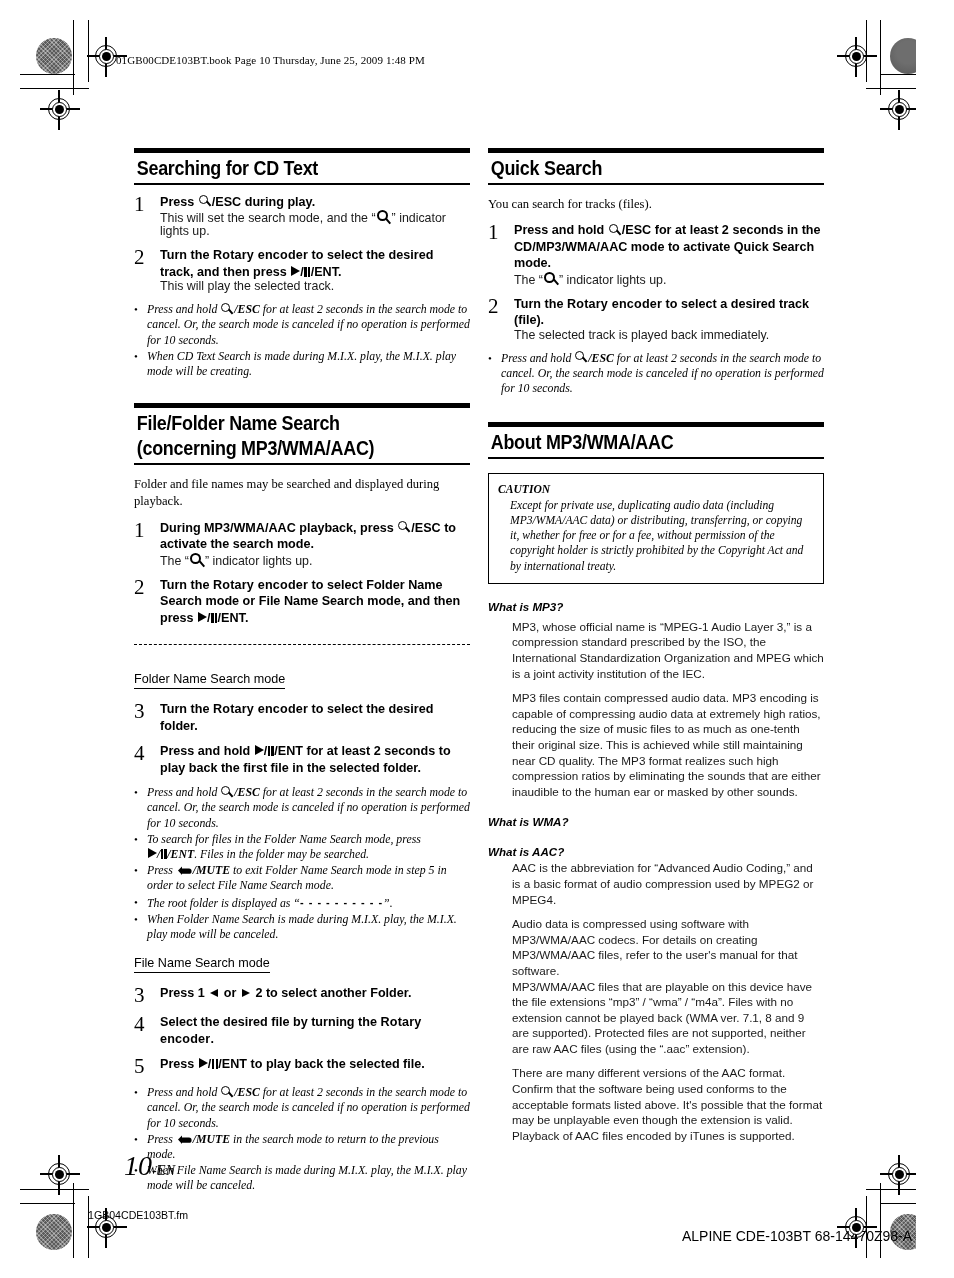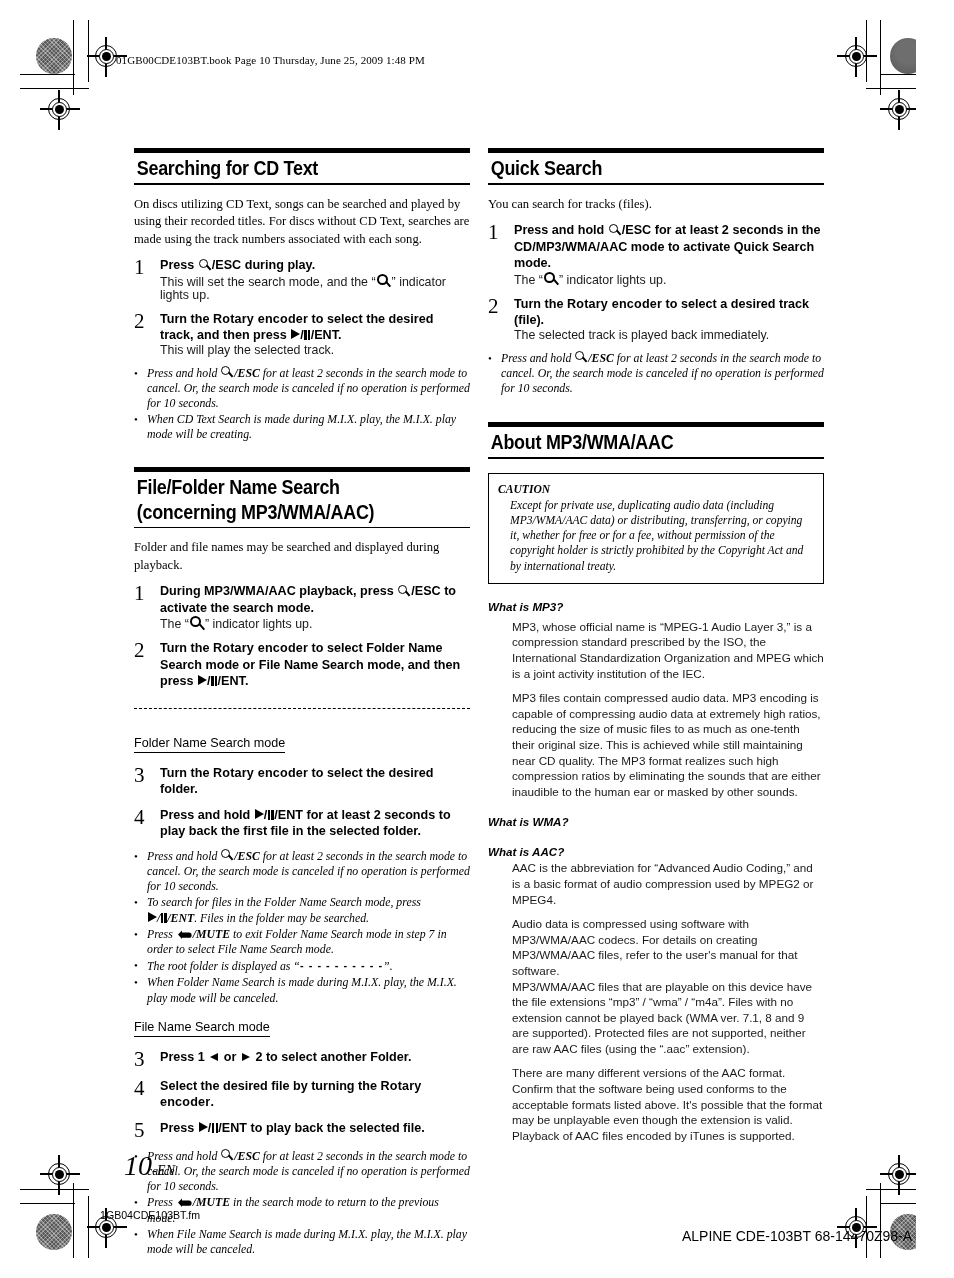--- a/index.html
+++ b/index.html
@@ -323,21 +323,20 @@
     letter-spacing: .3px;
   }
 
   .foot-left {
     position: absolute;
     left: 88px;
     top: 1209px;
     font-family: "Liberation Sans", sans-serif;
     font-size: 10.6px;
     white-space: nowrap;
-    padding-left: 12px;
   }
   .foot-right {
     position: absolute;
     left: 682px;
     top: 1228px;
     font-family: Liberation Sans, sans-serif;
     font-size: 14px;
     white-space: nowrap;
   }
 
@@ -415,21 +414,20 @@
   <div class="book-header">01GB00CDE103BT.book  Page 10  Thursday, June 25, 2009  1:48 PM</div>
 
   <div class="col col-left">
 
     
     <div class="sec">
       <div class="sec-rule-top"></div>
       <div class="sec-title">Searching for CD Text</div>
       <div class="sec-rule-bot"></div>
     </div>
-    <div class="intro">On discs utilizing CD Text, songs can be searched and played by using their recorded titles. For discs without CD Text, searches are made using the track numbers associated with each song.</div>
 
     <div class="step">
       <div class="step-num">1</div>
       <div class="step-body">
         <div class="step-main">
           <span>Press </span><span class="ico ico-search"><span class="lens"></span><span class="handle"></span></span><span>/ESC</span><span> during play.</span>
         </div>
         <div class="step-sub">
           <span>This will set the search mode, and the “</span><span class="ico ico-search big"><span class="lens"></span><span class="handle"></span></span><span>” indicator lights up.</span>
         </div>
@@ -522,21 +520,21 @@
         <div class="note-bullet">•</div>
         <div class="note-text">
           <span>To search for files in the Folder Name Search mode, press </span><br><span class="ico ico-play"></span><b>/</b><span class="ico ico-pause"><i></i><i></i></span><b>/ENT</b><span>. Files in the folder may be searched.</span>
         </div>
       </div>
       <div class="note">
         <div class="note-bullet">•</div>
         <div class="note-text">
           <span>Press </span><span class="ico ico-mute"><svg viewBox="0 0 15 11" width="15" height="11">
                 <path d="M1 5.5 L5 1.4 L5 3.6 L12 3.6 A2.6 2.6 0 0 1 12 8.8 L5 8.8 L5 10 L1 5.5 Z" fill="#000"></path>
-              </svg></span><b>/MUTE</b><span> to exit Folder Name Search mode in step 7 in order to select File Name Search mode.</span>
+              </svg></span><b>/MUTE</b><span> to exit Folder Name Search mode in step 5 in order to select File Name Search mode.</span>
         </div>
       </div>
       <div class="note">
         <div class="note-bullet">•</div>
         <div class="note-text">
           <span>The root folder is displayed as “</span><span class="dash-run">- - - - - - - - - -</span><span>”.</span>
         </div>
       </div>
       <div class="note">
         <div class="note-bullet">•</div>

